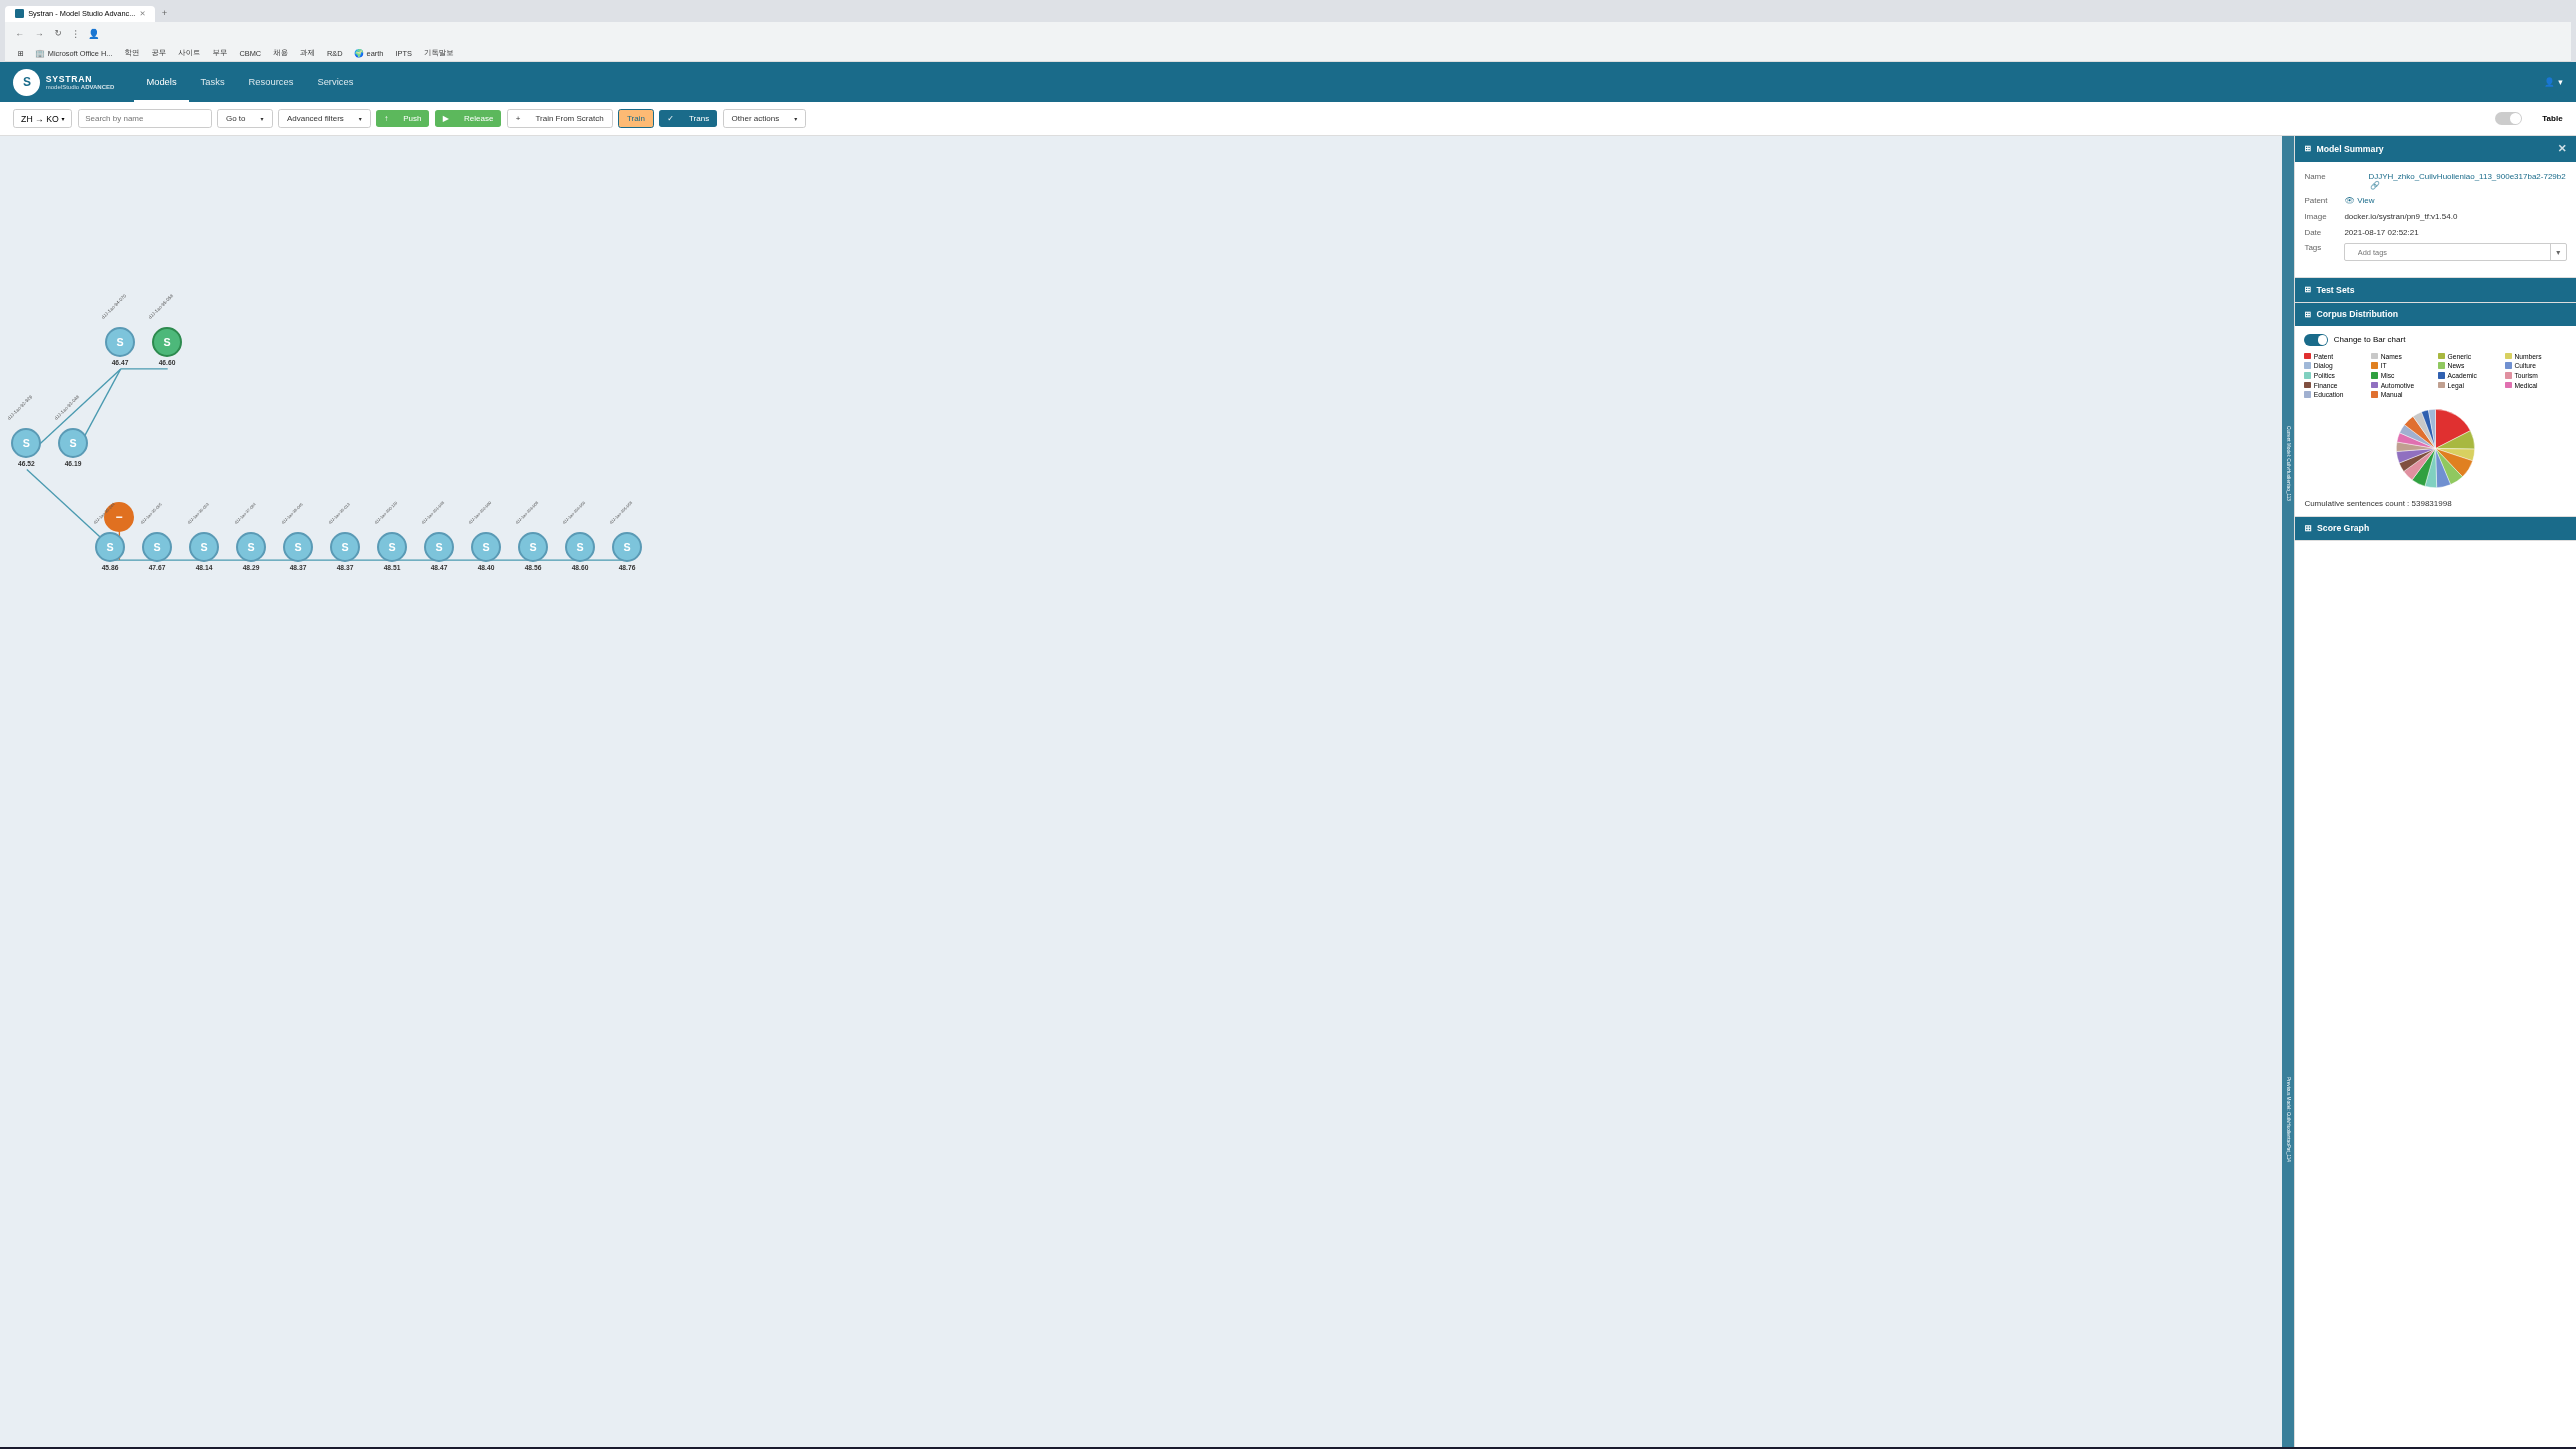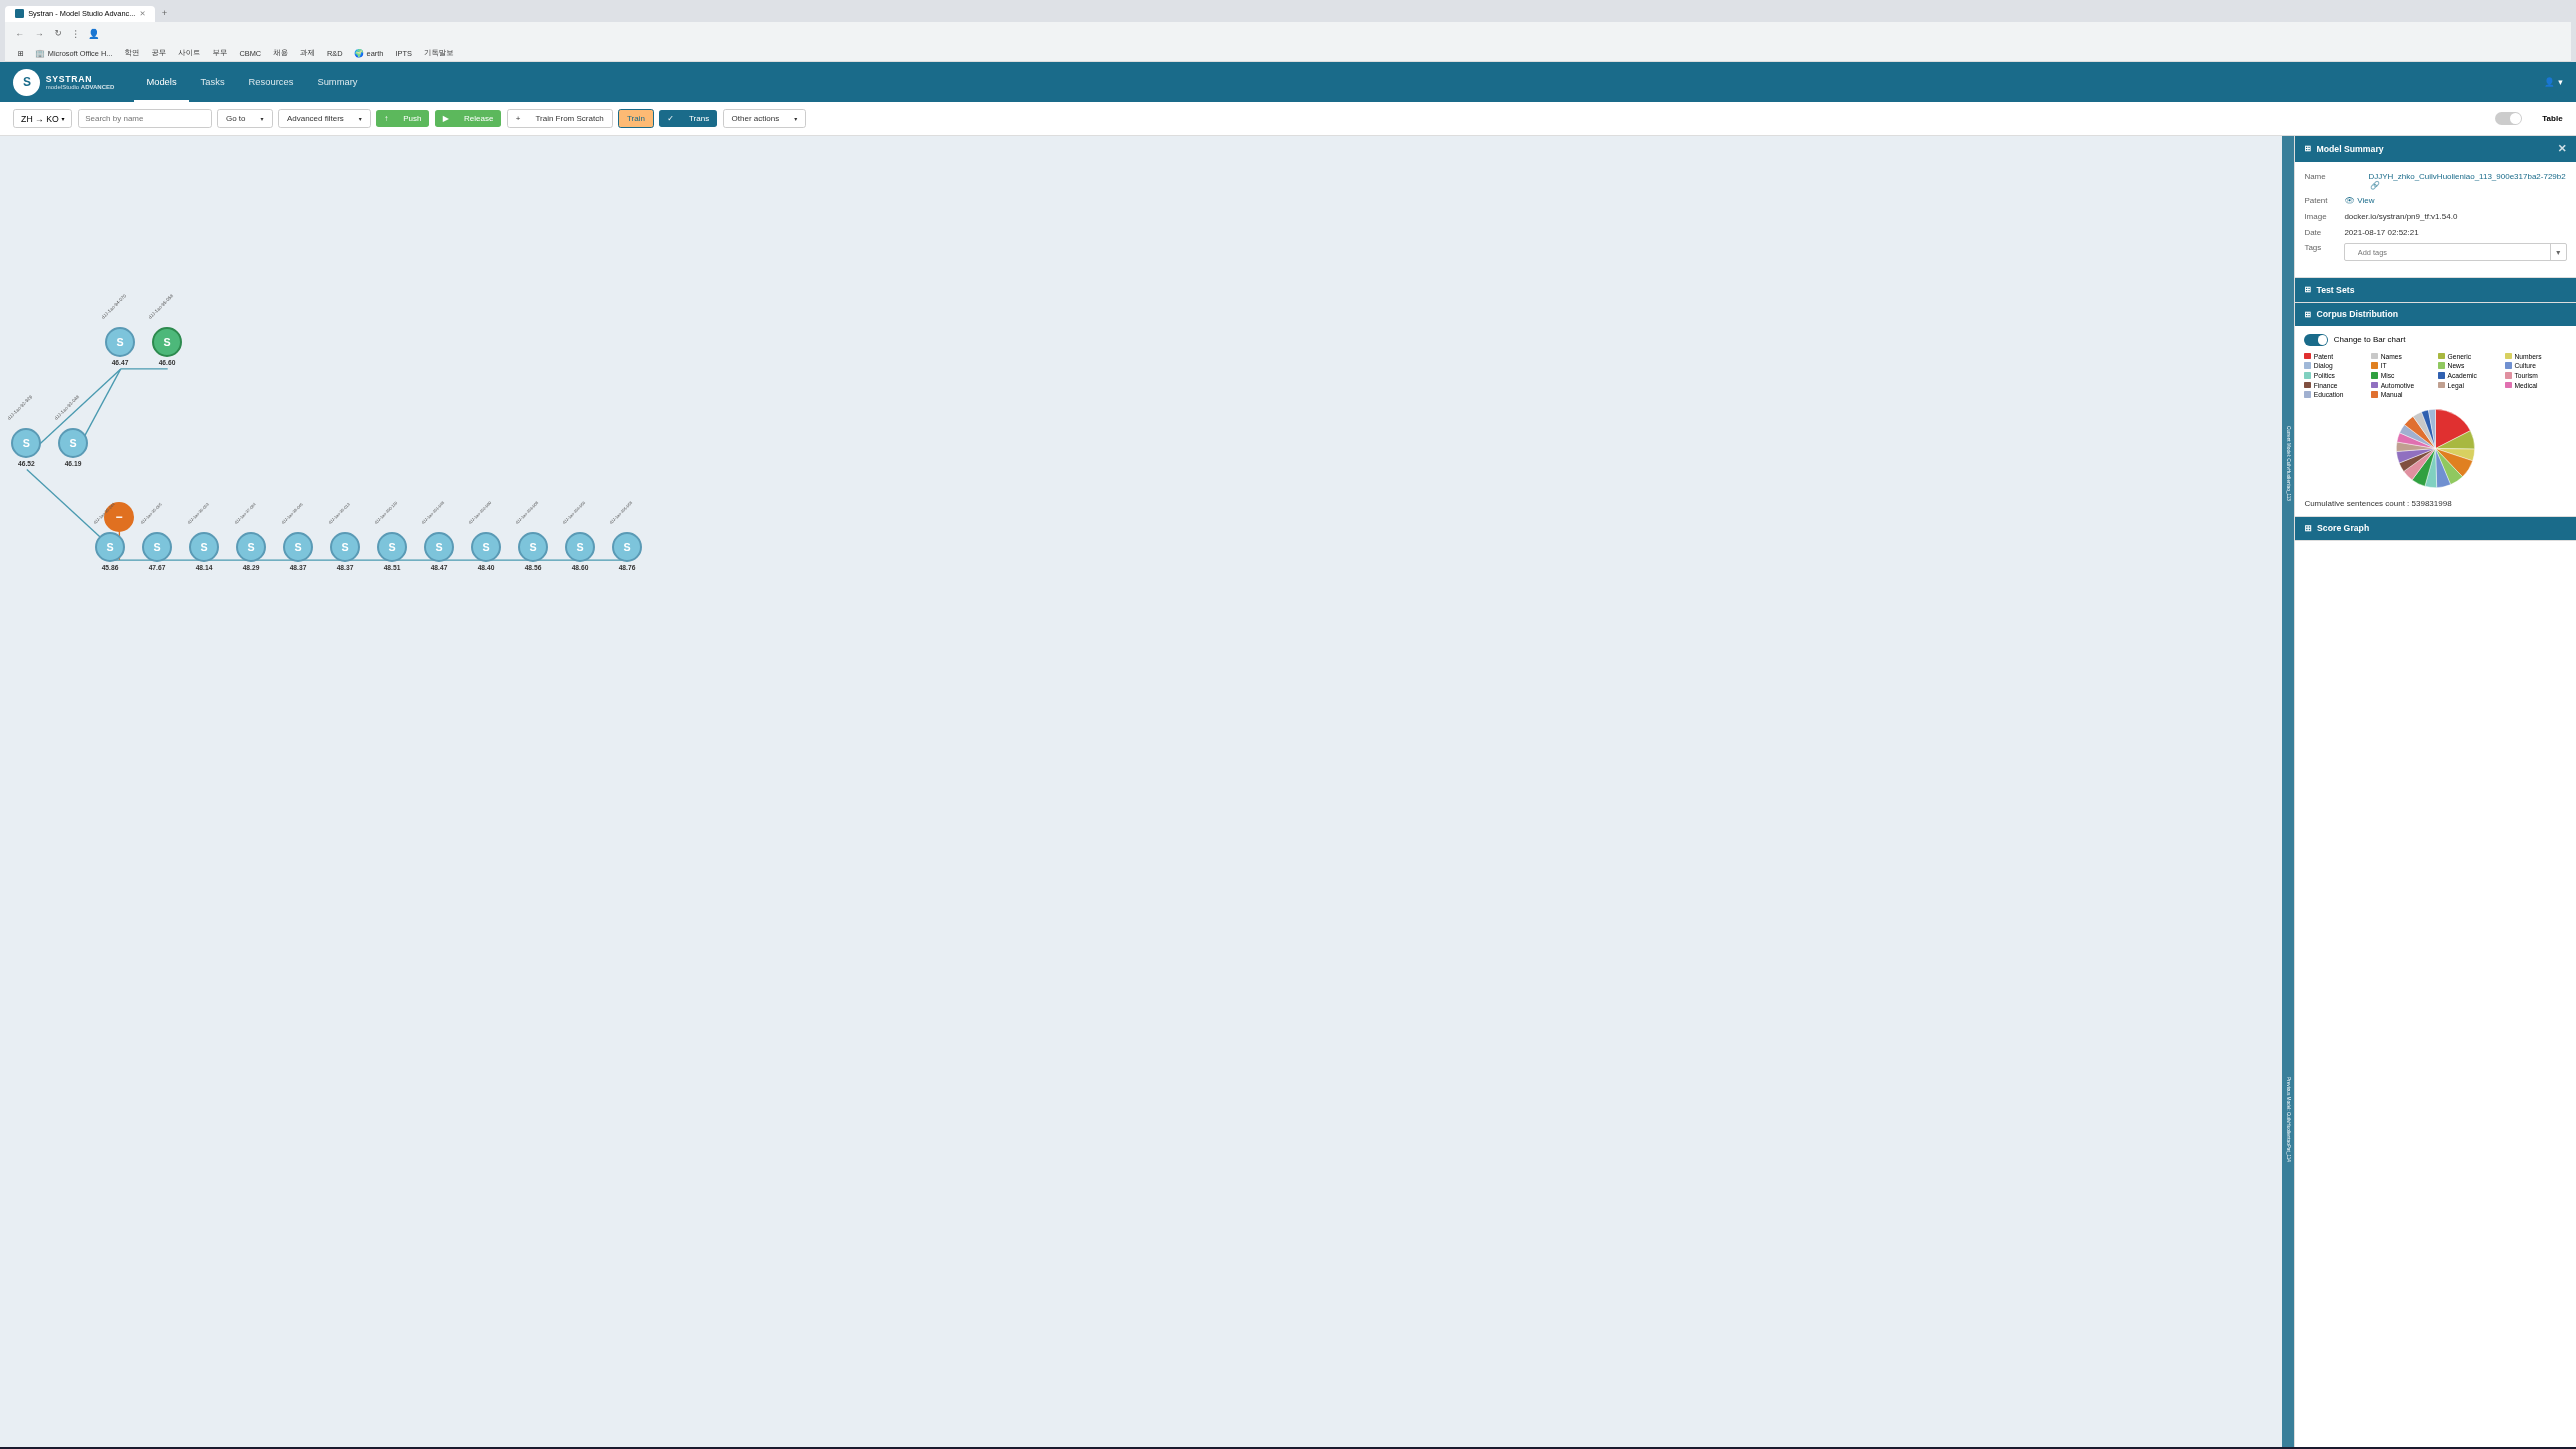--- a/index.html
+++ b/index.html
@@ -194,21 +194,21 @@
       </div>
       <div class="logo-text">
         <div class="systran">SYSTRAN</div>
         <div style="font-size:6px; color:rgba(255,255,255,0.8)"><span>model</span><span>Studio</span> <strong>ADVANCED</strong></div>
       </div>
     </div>
     <nav class="nav-items">
       <div class="nav-item active">Models</div>
       <div class="nav-item">Tasks</div>
       <div class="nav-item">Resources</div>
-      <div class="nav-item">Summary</div>
+      <div class="nav-item">Services</div>
     </nav>
     <div class="header-right">
       <div class="user-btn">
         <span>👤</span>
         <span>▾</span>
       </div>
     </div>
   </div>
 
   <div class="toolbar">

